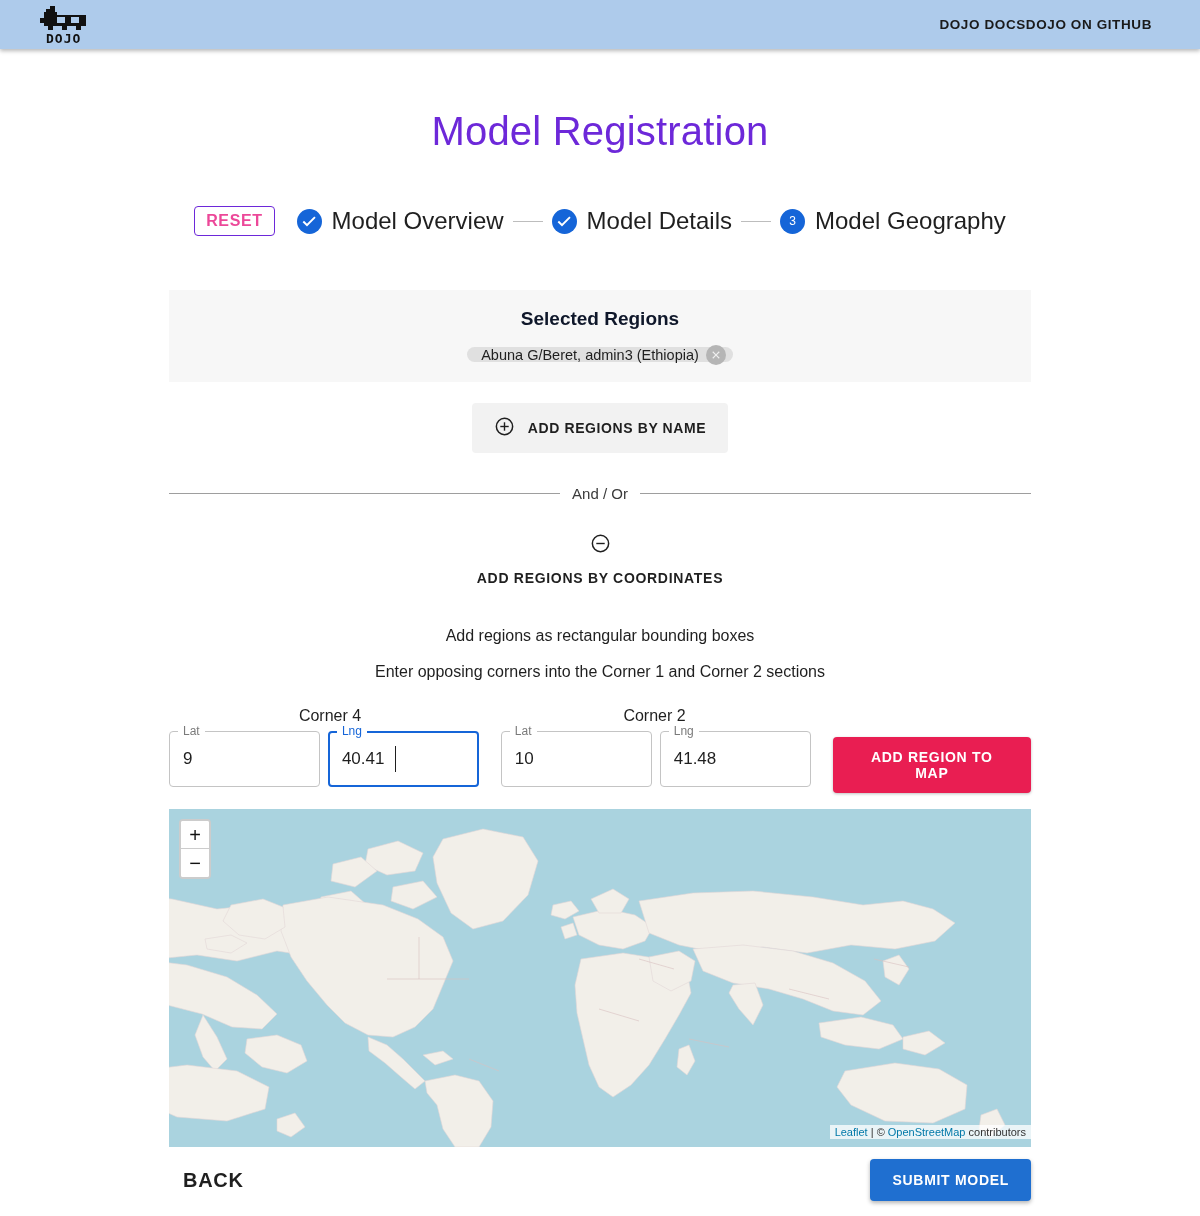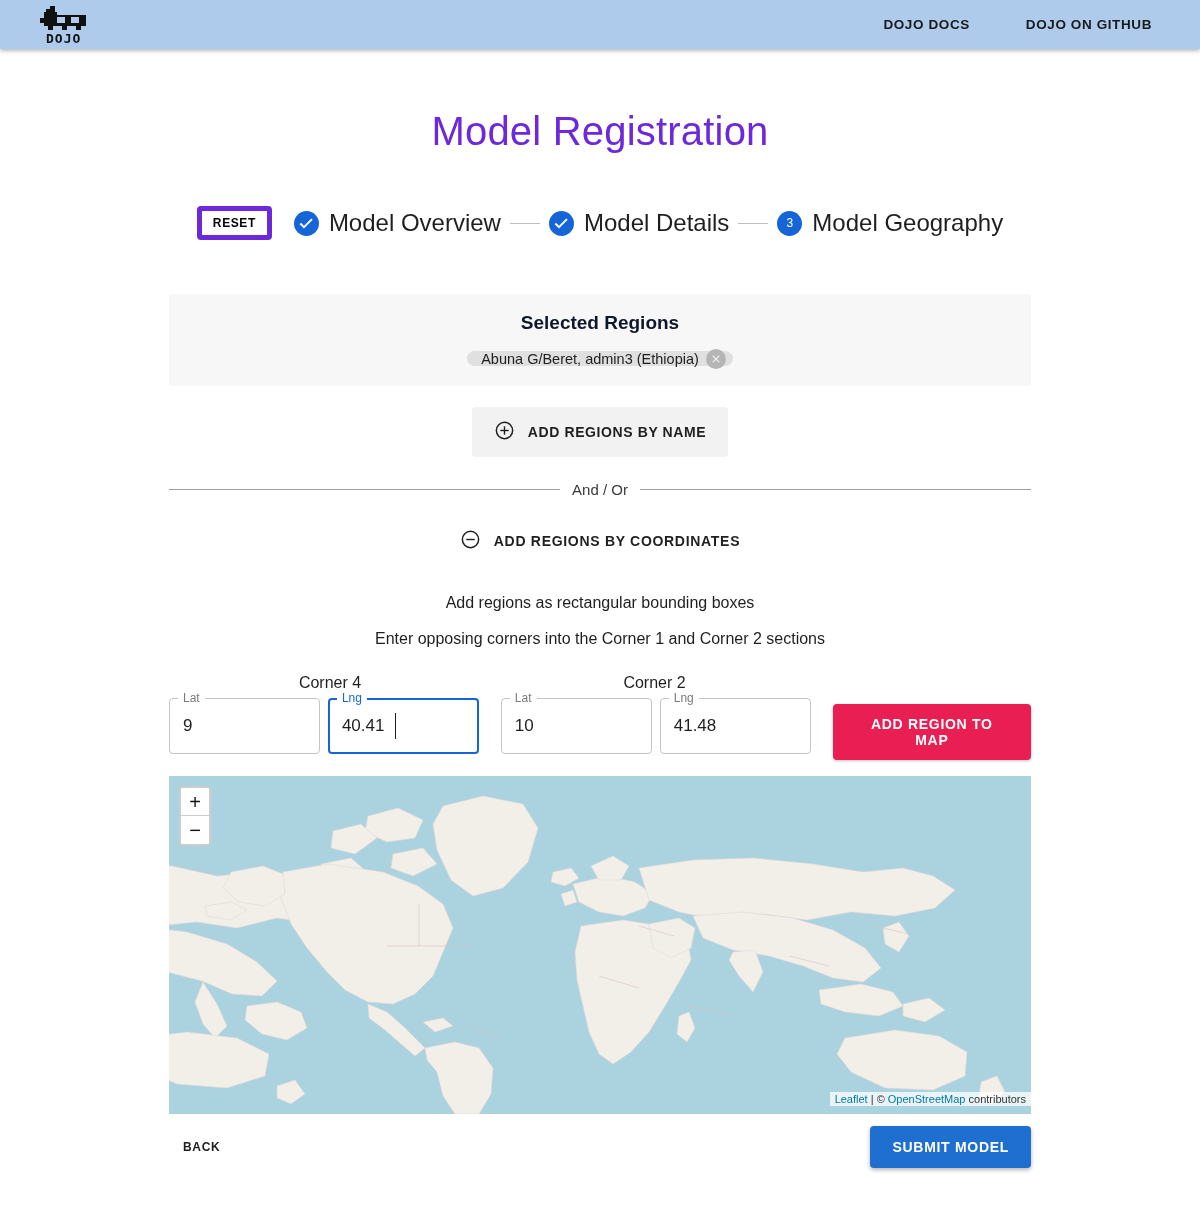--- a/index.html
+++ b/index.html
@@ -18,21 +18,21 @@
     display: flex;
     align-items: center;
     justify-content: space-between;
     padding: 0 24px 0 40px;
     box-shadow: 0 2px 4px rgba(0,0,0,.28);
     position: relative;
     z-index: 5;
   }
   .logo-wrap { display: flex; flex-direction: column; align-items: flex-start; }
   .logo-svg { display: block; }
-  .navlinks { display: flex; align-items: flex-end; gap: 56px; padding-right: 24px; margin-left: 36px; }
+  .navlinks { display: flex; align-items: flex-end; padding-right: 24px; margin-left: 36px; }
   .navlink {
     font-size: 13.5px;
     font-weight: bold;
     letter-spacing: .6px;
     color: #1a1a1a;
     text-decoration: none;
     cursor: pointer;
   }
 
   
@@ -48,25 +48,25 @@
 
   
   .stepper {
     display: flex;
     align-items: center;
     justify-content: center;
     gap: 0;
     margin-top: 52px;
   }
   .reset-btn {
-    border: 5px solid #6d28d9;
-    color: #000000;
+    border: 1px solid #6d28d9;
+    color: #ec4899;
     background: transparent;
     border-radius: 4px;
-    font-size: 12px;
+    font-size: 16px;
     font-weight: bold;
     letter-spacing: .6px;
     padding: 5px 11px;
     margin-right: 22px;
     cursor: pointer;
     font-family: "Liberation Sans", sans-serif;
   }
   .step { display: flex; align-items: center; gap: 10px; }
   .step-circle {
     width: 25px; height: 25px;
@@ -149,27 +149,28 @@
     gap: 13px;
     background: transparent;
     border: none;
     padding: 8px 10px;
     font-size: 14px;
     font-weight: bold;
     letter-spacing: .7px;
     color: #1f1f1f;
     cursor: pointer;
     font-family: "Liberation Sans", sans-serif;
+    flex-direction: column;
   }
 
   
   .divider {
     display: flex;
     align-items: center;
-    margin-top: 24px;
+    margin-top: 32px;
     color: #3b3b3b;
     font-size: 15px;
   }
   .divider::before, .divider::after {
     content: "";
     flex: 1;
     height: 1px;
     background: #9e9e9e;
   }
   .divider span { padding: 0 12px; }
@@ -308,21 +309,21 @@
     display: flex;
     align-items: center;
     justify-content: space-between;
     margin-top: 12px;
     padding-bottom: 40px;
   }
   .back-btn {
     background: transparent;
     border: none;
     padding: 9px 14px;
-    font-size: 12px;
+    font-size: 20px;
     font-weight: bold;
     letter-spacing: .7px;
     color: #1f1f1f;
     cursor: pointer;
     font-family: "Liberation Sans", sans-serif;
   }
   .submit-btn {
     background: #1f6fd0;
     color: #fff;
     border: none;

